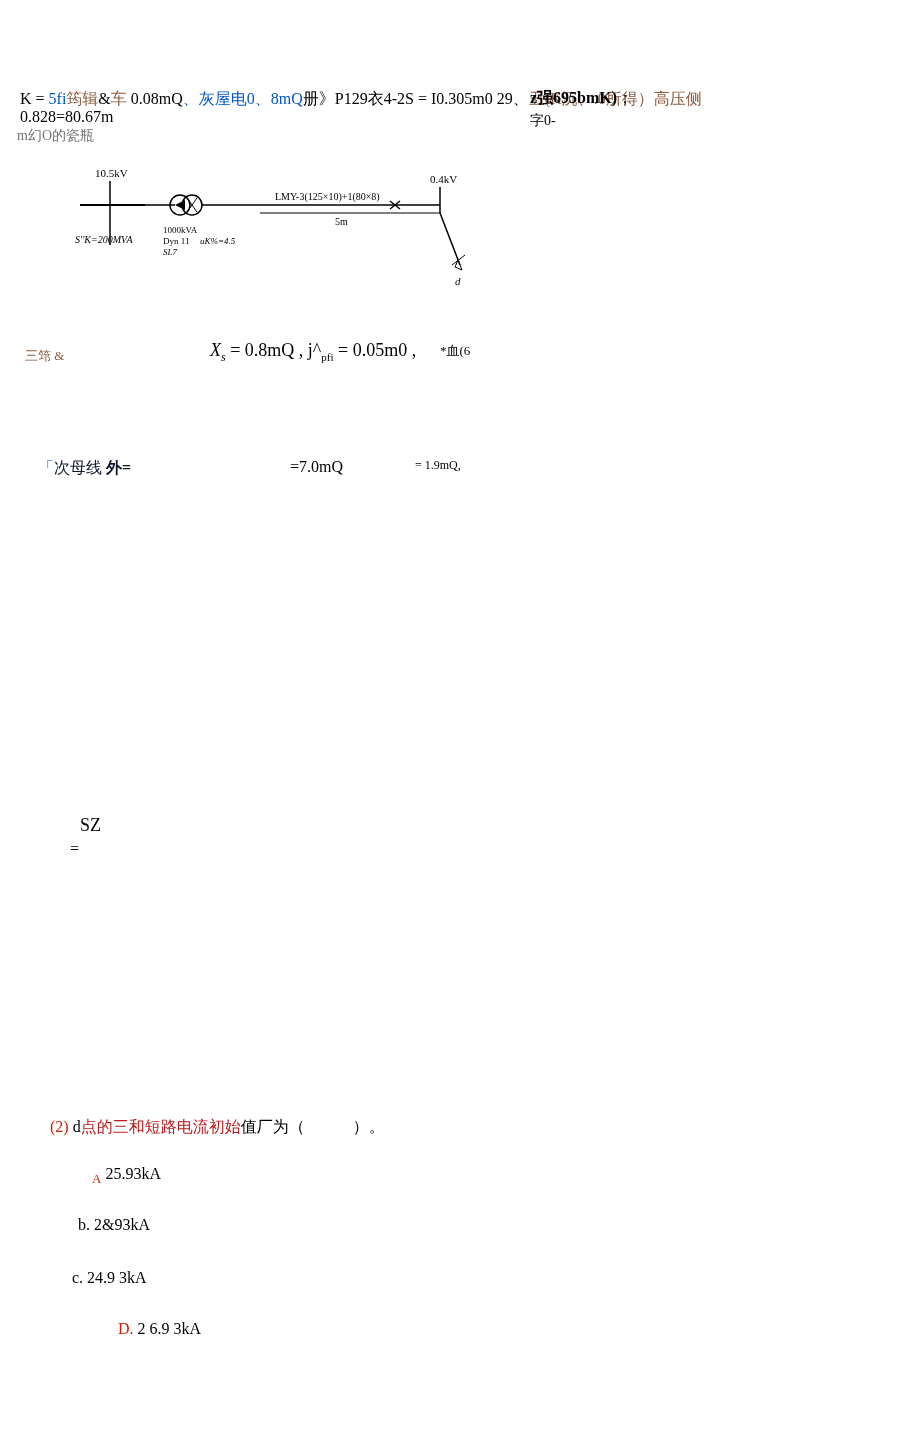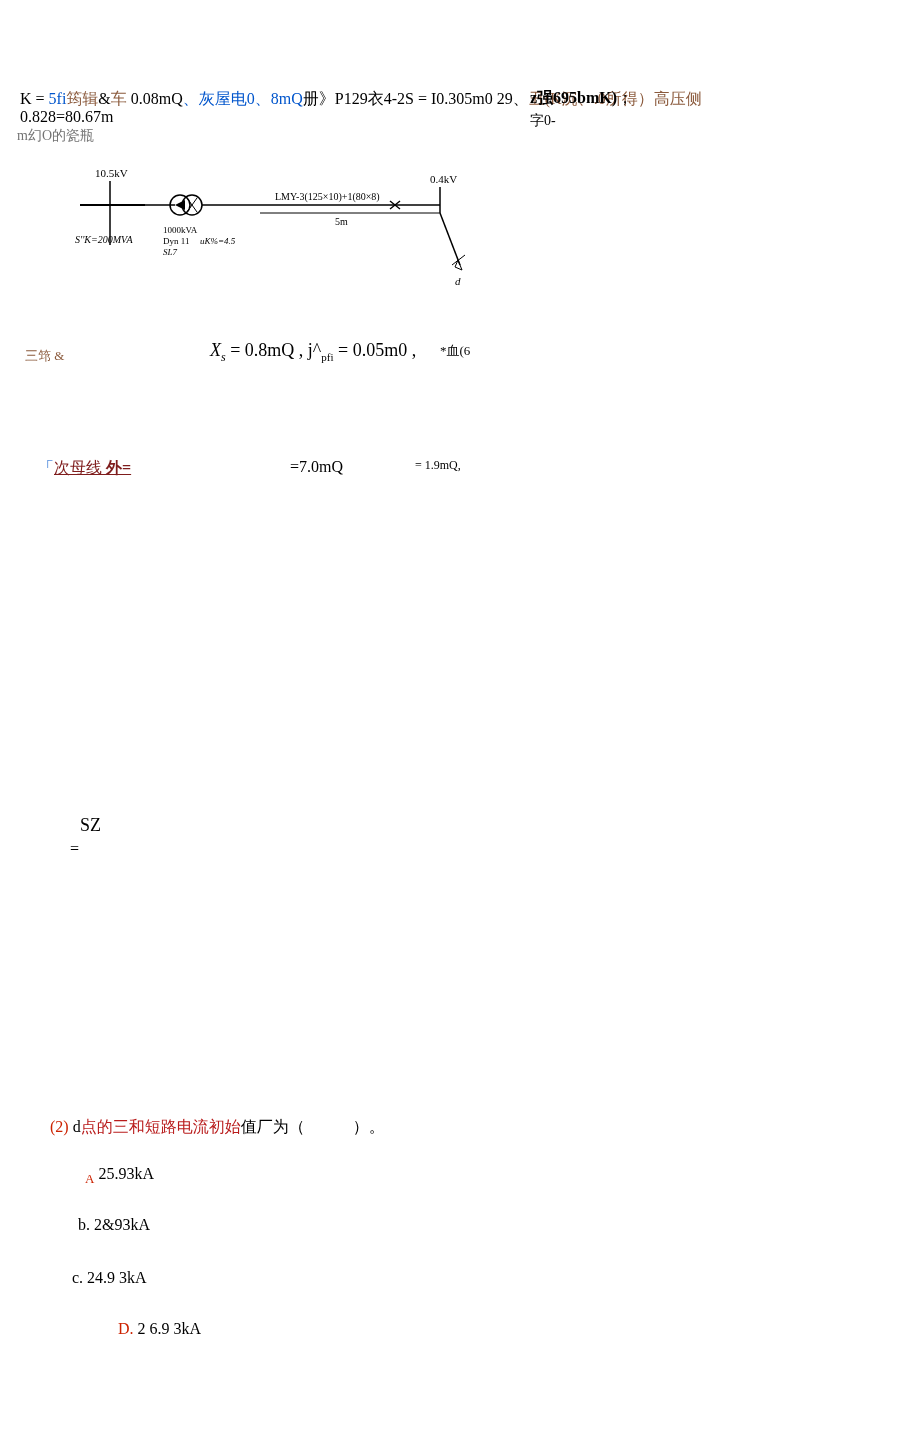--- a/index.html
+++ b/index.html
@@ -80,22 +80,21 @@
     }
     
     .line-text2 {
       position: absolute;
       top: 458px;
       left: 38px;
       font-size: 16px;
       color: #0055cc;
     }
     .line-text2-black {
-      color: #7f1d1d;
-      text-decoration: underline;
+      color: #0f172a;
     }
     .line-text2-mid {
       position: absolute;
       top: 458px;
       left: 290px;
       font-size: 16px;
     }
     .line-text2-right {
       position: absolute;
       top: 458px;
@@ -122,21 +121,21 @@
       top: 1117px;
       left: 50px;
       font-size: 16px;
     }
     .q2-num { color: #cc2200; }
     .q2-blue { color: #b91c1c; }
     
     .option-a {
       position: absolute;
       top: 1165px;
-      left: 85px;
+      left: 92px;
       font-size: 16px;
     }
     .option-a .sub { color: #cc2200; font-size: 13px; vertical-align: sub; }
     .option-b {
       position: absolute;
       top: 1216px;
       left: 78px;
       font-size: 16px;
     }
     .option-c {

